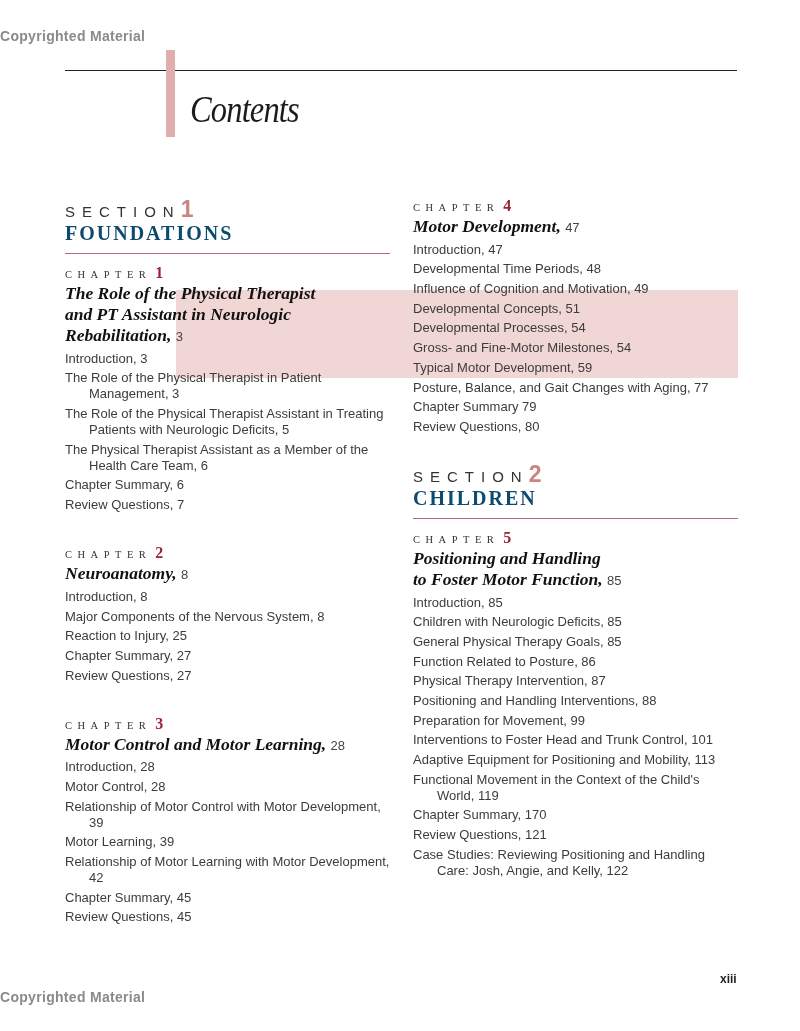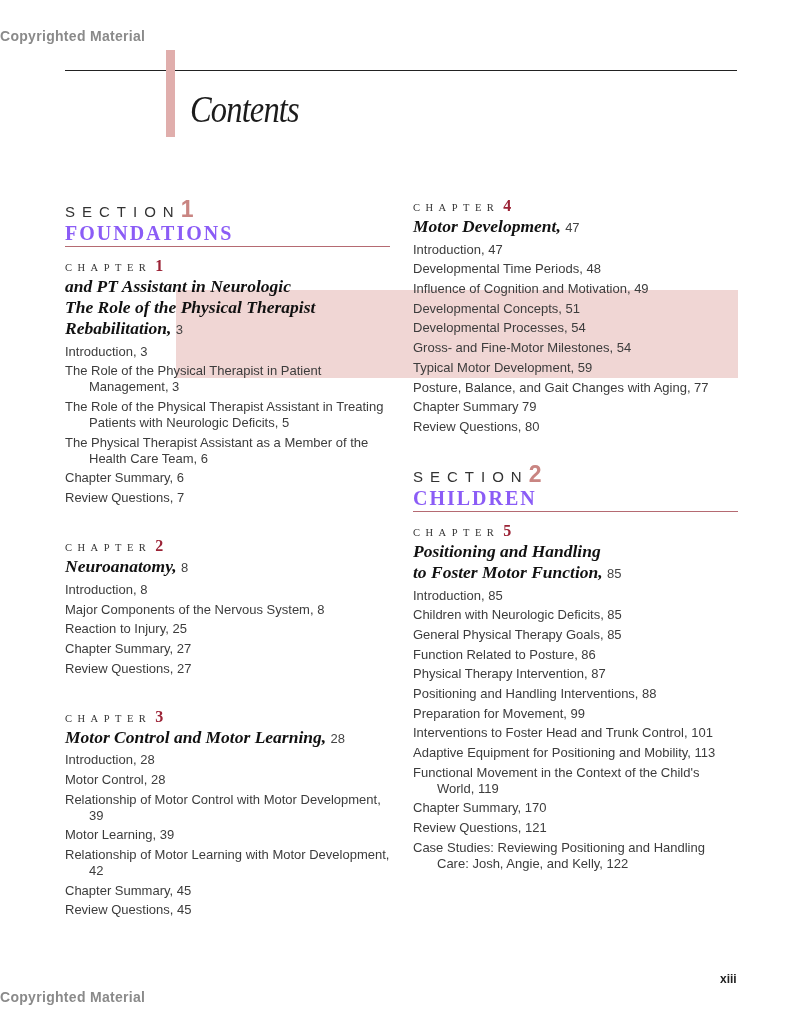--- a/index.html
+++ b/index.html
@@ -17,22 +17,22 @@
   .highlight { position: absolute; left: 176px; top: 290px; width: 562px; height: 88px;
                background: #edcfcd; opacity: 0.85; z-index: 0; }
   .col { position: absolute; z-index: 1; }
   .col-left { left: 65px; top: 196px; width: 325px; }
   .col-right { left: 413px; top: 196px; width: 325px; }
 
   .section { margin-bottom: 6px; }
   .section-label { font-size: 15px; letter-spacing: 7px; color: #333; height: 26px; line-height: 26px; }
   .section-num { font-size: 23px; font-weight: bold; color: #c98582; letter-spacing: 0; vertical-align: baseline; }
   .section-title { font-family: "Liberation Serif", serif; font-weight: bold; font-size: 20px;
-                   color: #8b5cf6; letter-spacing: 2px; line-height: 22px;
-                   border-bottom: 1.5px solid #b56a72; padding-bottom: 2px; margin-bottom: 9px; }
+                   color: #0c4a6e; letter-spacing: 2px; line-height: 22px;
+                   border-bottom: 1.5px solid #b56a72; padding-bottom: 9px; margin-bottom: 9px; }
 
   .chapter { margin-bottom: 30px; }
   .chapter-label { font-size: 10.5px; letter-spacing: 5.5px; color: #333; height: 20px; line-height: 20px; font-family: Liberation Serif, serif; }
   .chapter-num { font-size: 16px; font-weight: bold; color: #9b2336; letter-spacing: 0; margin-left: 4px; }
   .chapter-title { font-family: "Liberation Serif", serif; font-weight: bold; font-style: italic;
                    font-size: 17.5px; color: #111; line-height: 21px; }
   .chapter-page { font-family: "Liberation Sans", sans-serif; font-weight: normal; font-style: normal;
                   font-size: 13px; color: #444; }
   .entry { font-size: 13px; line-height: 16px; color: #3c3c3c; margin-top: 3.7px; padding-left: 24px; text-indent: -24px; }
   .entry:first-of-type { margin-top: 2px; }
@@ -54,22 +54,22 @@
       <span>SECTION</span><span class="section-num">1</span>
     </div>
     <div class="section-title">FOUNDATIONS</div>
   </div>
 
   <div class="chapter">
     <div class="chapter-label">
       <span>CHAPTER</span><span class="chapter-num">1</span>
     </div>
     <div class="chapter-title">
+      <div>The Role of the Physical Therapist</div>
       <div>and PT Assistant in Neurologic</div>
-      <div>The Role of the Physical Therapist</div>
       <div><span>Rebabilitation,</span> <span class="chapter-page">3</span></div>
     </div>
     <div class="entry">Introduction, 3</div>
     <div class="entry"><span>The Role of the Physical Therapist in Patient  Management, 3</span></div>
     <div class="entry">The Role of the Physical Therapist Assistant in Treating Patients with Neurologic Deficits, 5</div>
     <div class="entry">The Physical Therapist Assistant as a Member of the Health Care Team, 6</div>
     <div class="entry">Chapter Summary, 6</div>
     <div class="entry">Review Questions, 7</div>
   </div>
 

